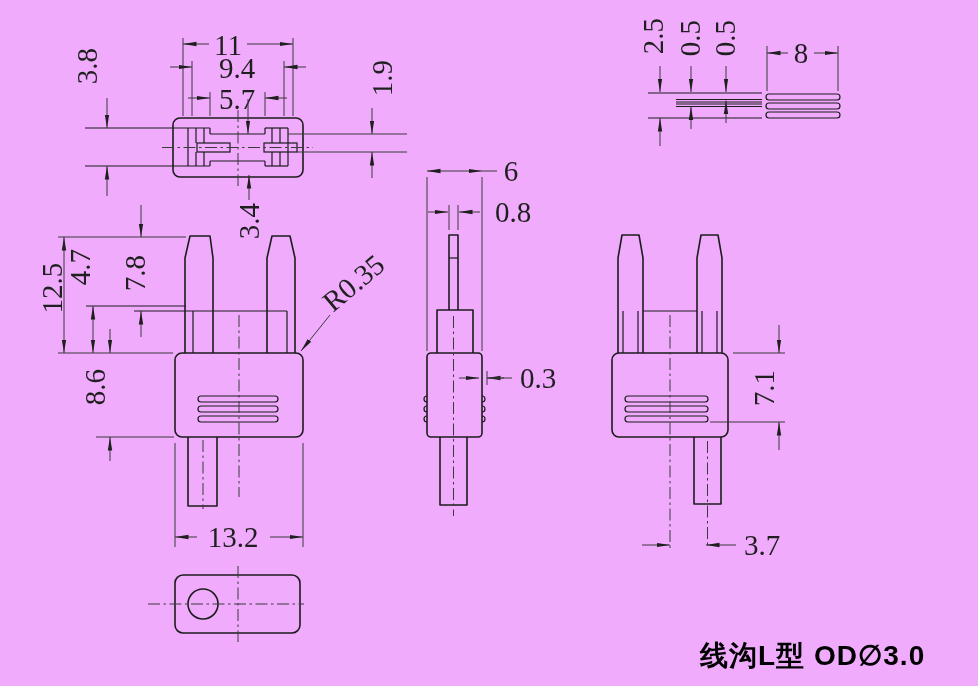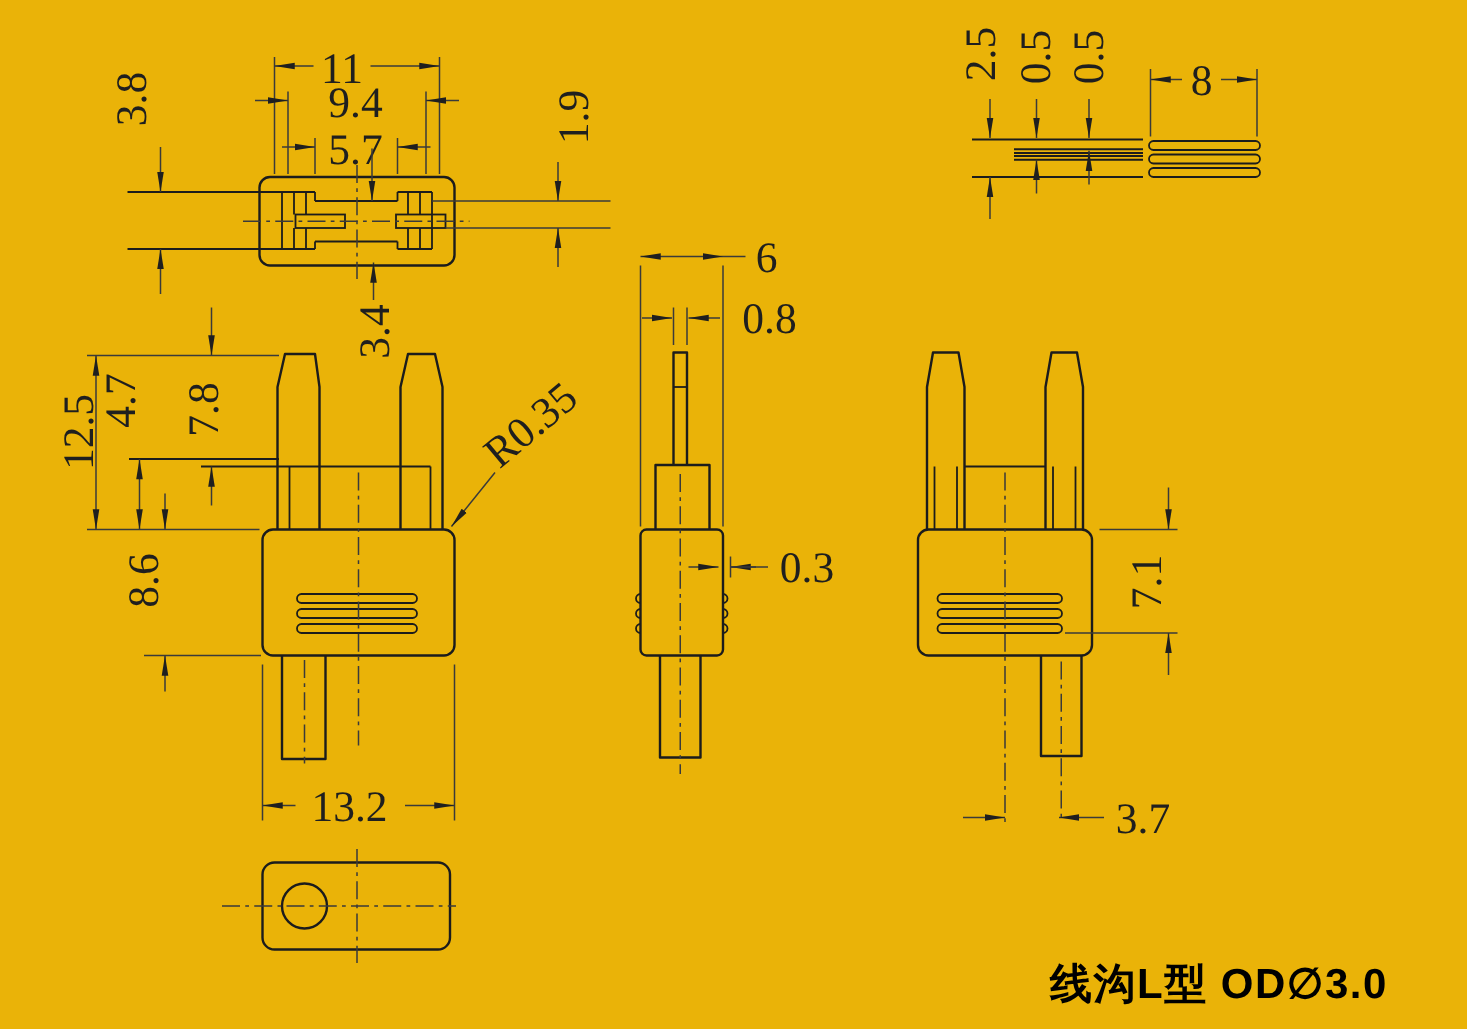--- a/index.html
+++ b/index.html
@@ -1,16 +1,16 @@
 <!DOCTYPE html>
 <html><head>
 <meta charset="utf-8">
 <style>
   html,body{margin:0;padding:0;background:#ffffff;}
-  .sheet{width:978px;height:686px;position:relative;background:#eab308;overflow:hidden;
+  .sheet{width:978px;height:686px;position:relative;background:#f0abfc;overflow:hidden;
          font-family:"Liberation Serif", serif;}
   svg text{font-family:"Liberation Serif", serif;fill:#1f1f1f;}
   .dimtxt{font-size:29px;}
   .title-txt{font-family:"Liberation Sans", sans-serif;font-weight:bold;font-size:28px;fill:#000;letter-spacing:1px;}
   .outline{stroke:#1c1c1c;stroke-width:1.6;fill:none;stroke-linejoin:round;}
   .thin{stroke:#1c1c1c;stroke-width:1.2;fill:none;}
   .dim{stroke:#3a3a3a;stroke-width:1;fill:none;}
   .cl{stroke:#3a3a3a;stroke-width:1;fill:none;stroke-dasharray:12 3.5 2.5 3.5;}
   .arr{fill:#1f1f1f;}
 </style>

